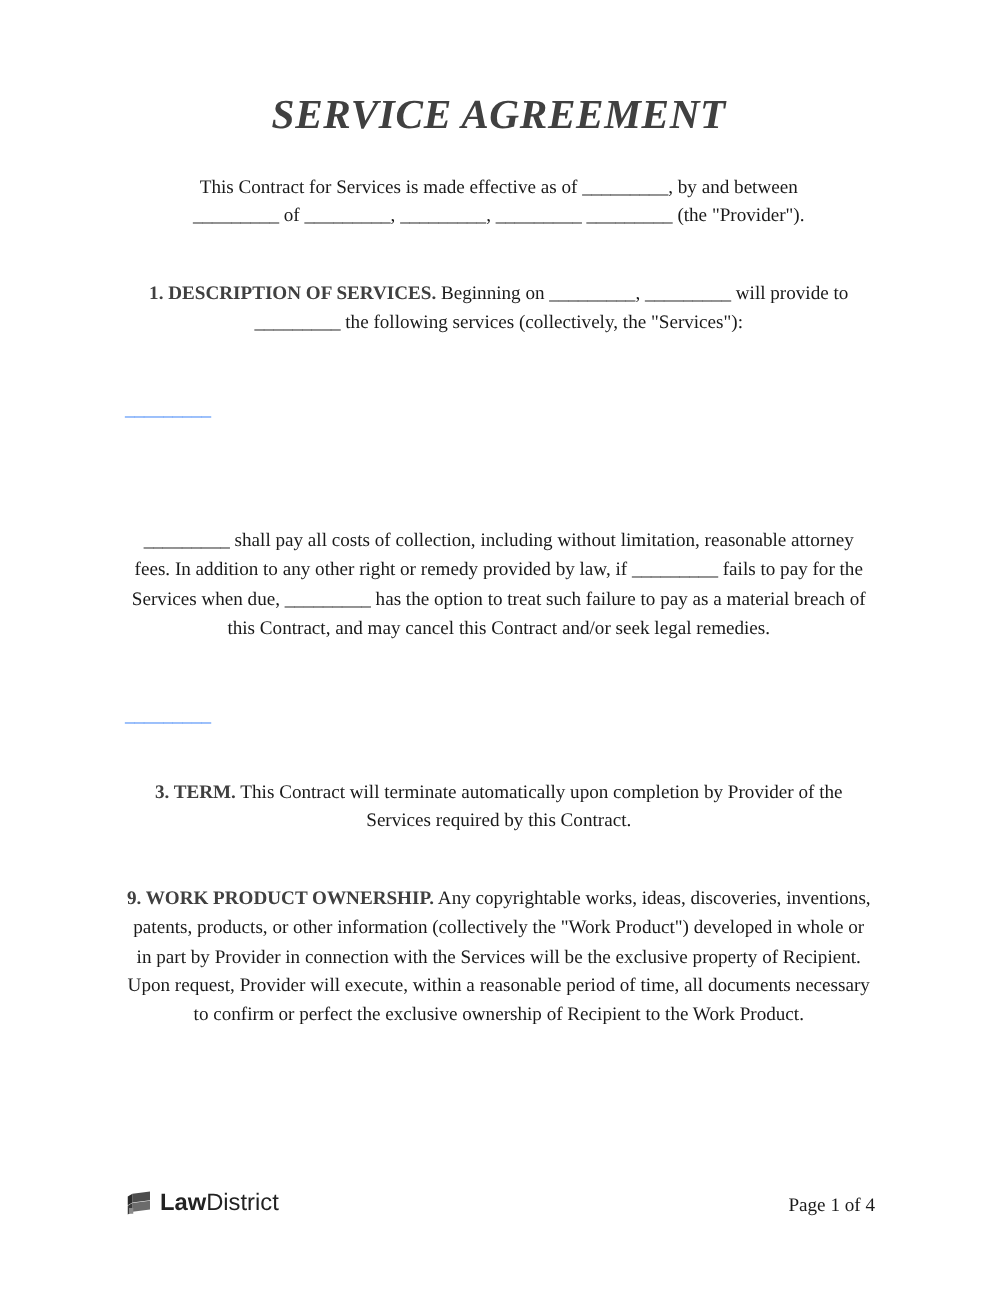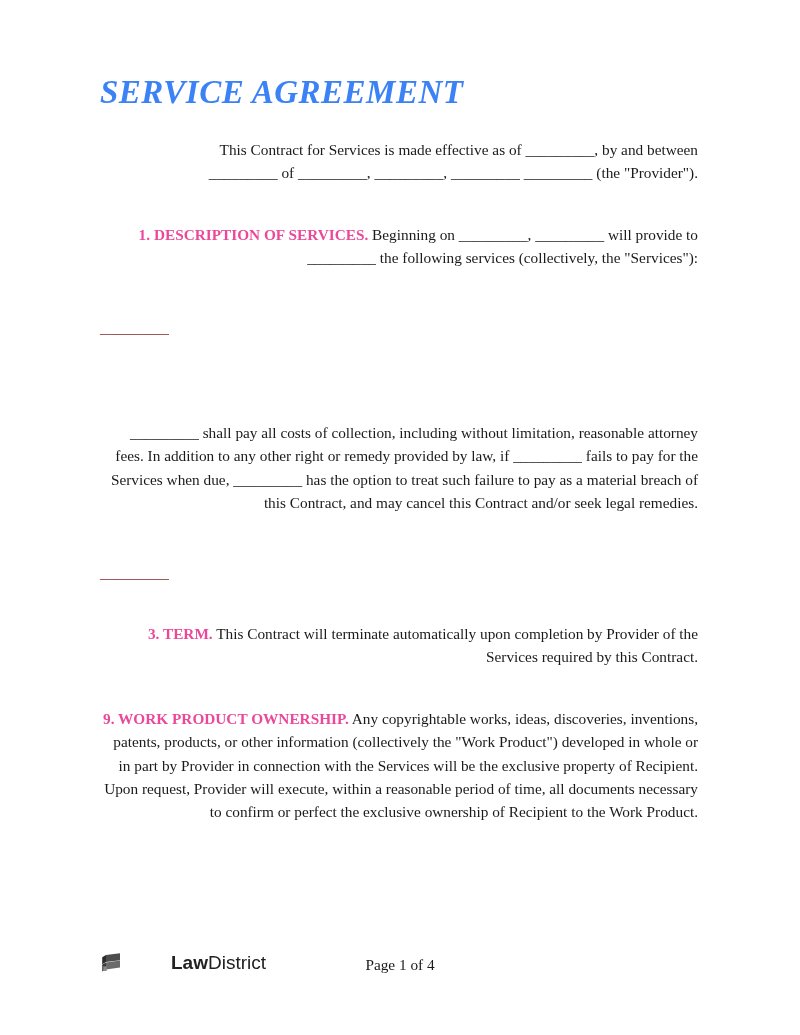--- a/index.html
+++ b/index.html
@@ -22,44 +22,45 @@
     left: 100px;
     top: 72px;
     width: 598px;
   }
   .doc-title {
     font-family: "Liberation Serif", "DejaVu Serif", serif;
     font-weight: bold;
     font-style: italic;
     font-size: 33px;
     line-height: 40px;
+    text-align: center;
     letter-spacing: 0.5px;
     margin: 0 0 26px 0;
-    color: #3b82f6;
+    color: #404040;
   }
   .para {
     font-size: 15.3px;
     line-height: 23.4px;
     margin: 0 0 16px 0;
-    text-align: right;
+    text-align: center;
     color: #1a1a1a;
   }
   .para.tight {
     margin-bottom: 0;
   }
   .para .sec-head {
     font-weight: bold;
-    color: #ec4899;
+    color: #404040;
   }
   .blank-line {
     margin: 0 0 16px 0;
     height: 23.4px;
     line-height: 23.4px;
     font-size: 15.3px;
-    color: #7f1d1d;
+    color: #3b82f6;
     font-family: Liberation Serif, serif;
   }
   .spacer-sm {
     height: 22px;
   }
   .spacer-md {
     height: 30px;
   }
   .footer {
     position: absolute;
@@ -83,28 +84,27 @@
   }
   .logo-word {
     font-family: "Liberation Sans", "DejaVu Sans", sans-serif;
     font-size: 19px;
     line-height: 22px;
     color: #222222;
     white-space: nowrap;
   }
   .logo-word .lw-bold {
     font-weight: bold;
-    margin-left: 43px;
   }
   .page-number {
     position: absolute;
     left: 0;
     right: 0;
     top: 2px;
-    text-align: center;
+    text-align: right;
     font-family: "Liberation Serif", "DejaVu Serif", serif;
     font-size: 15.3px;
     line-height: 22px;
     color: #1a1a1a;
   }
 </style>
 </head>
 <body>
 
 <div class="page">

